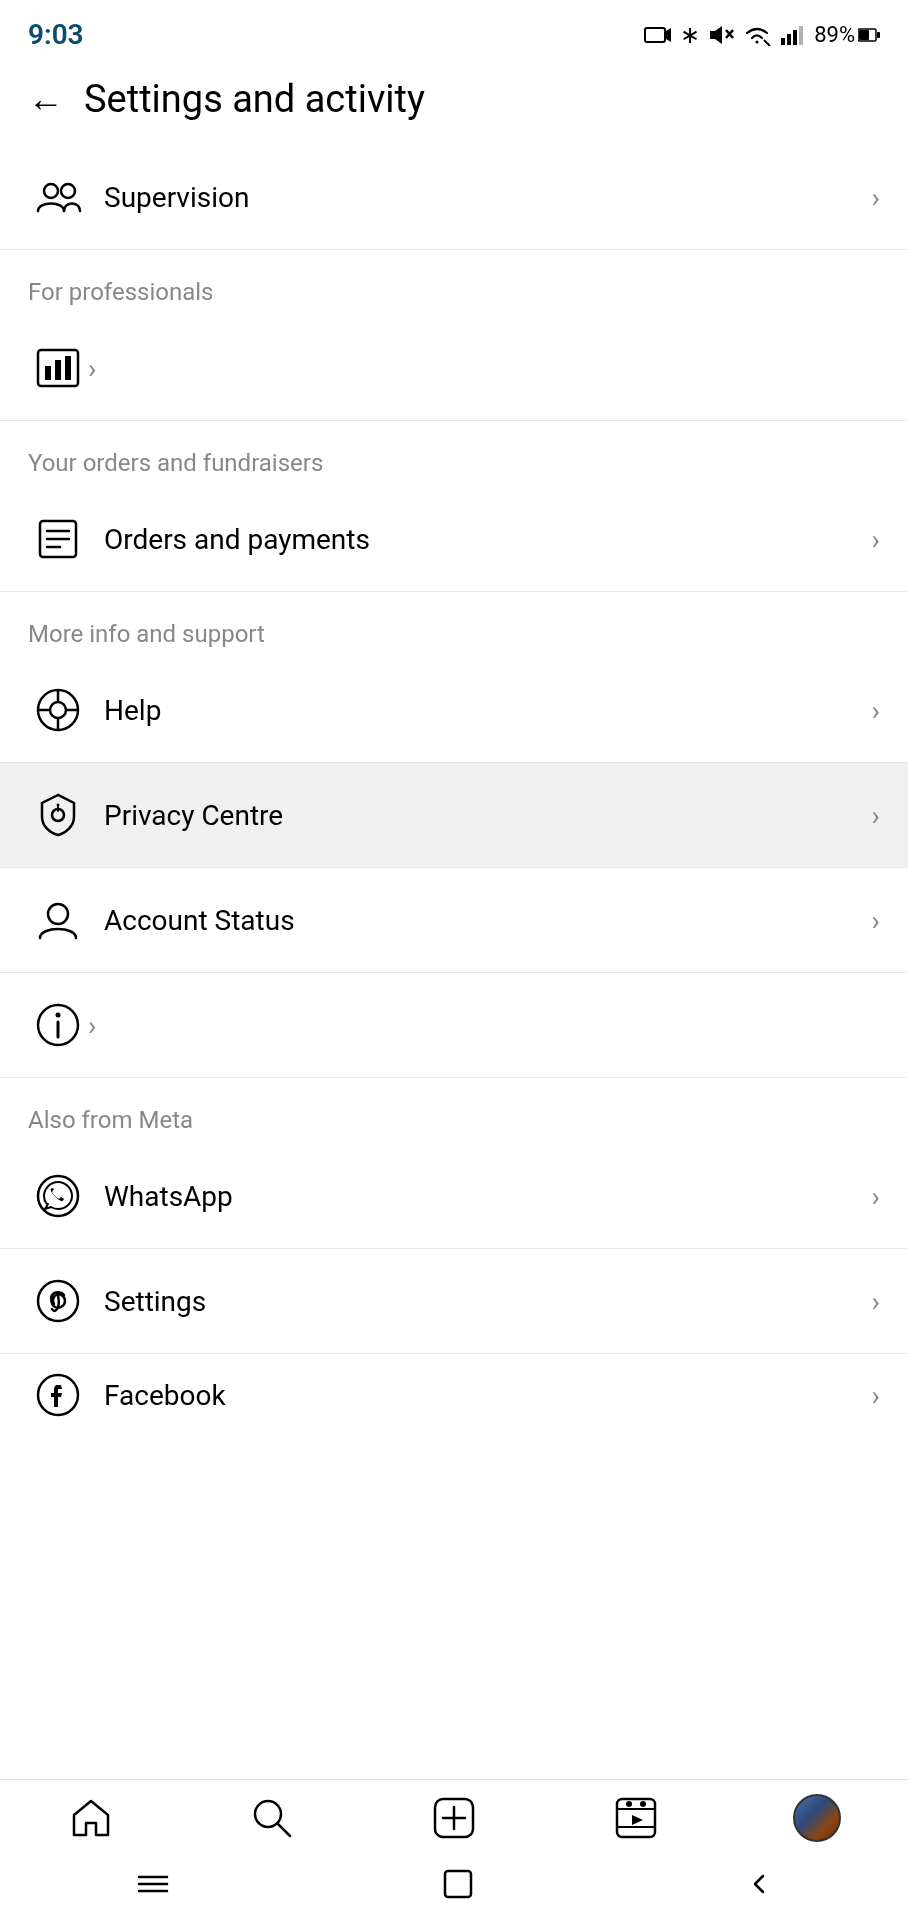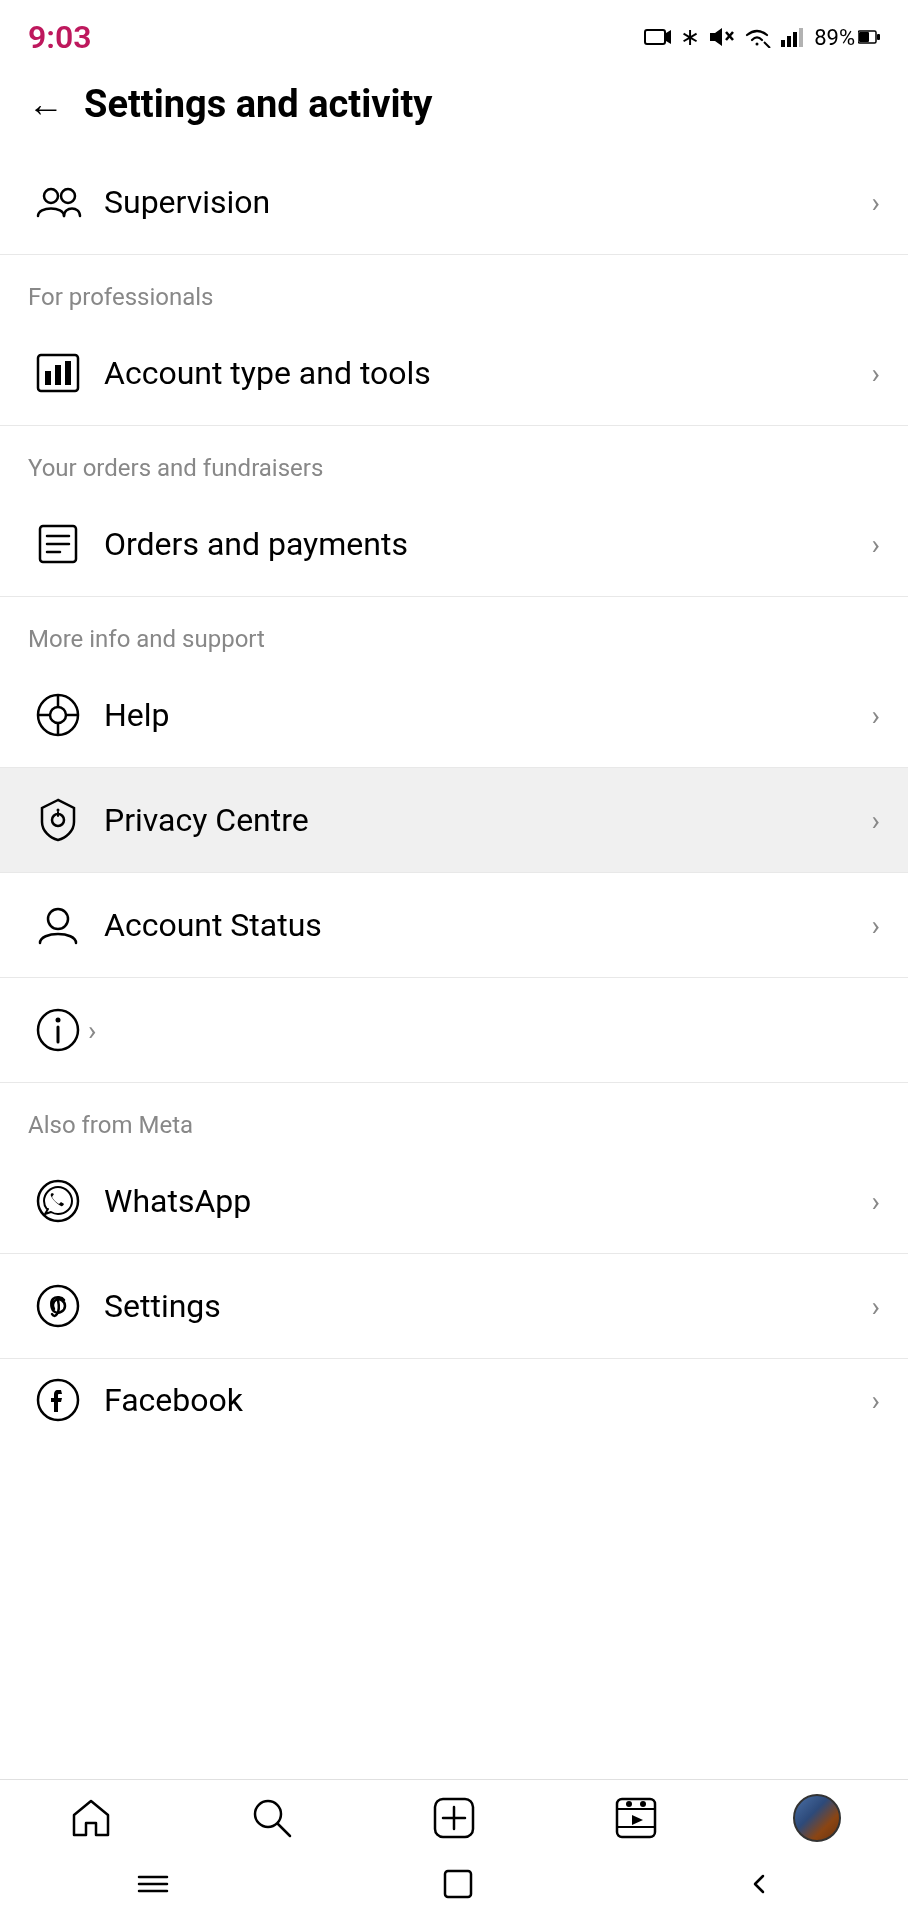--- a/index.html
+++ b/index.html
@@ -15,23 +15,23 @@
 
     
     .status-bar {
       display: flex;
       justify-content: space-between;
       align-items: center;
       padding: 18px 28px 10px 28px;
       background: #ffffff;
     }
     .status-time {
-      font-size: 32px;
+      font-size: 28px;
       font-weight: 600;
-      color: #be185d;
+      color: #0c4a6e;
     }
     .status-icons {
       display: flex;
       align-items: center;
       gap: 8px;
       font-size: 22px;
       color: #000;
     }
     .status-icons span { display: flex; align-items: center; }
 
@@ -44,21 +44,21 @@
       gap: 20px;
     }
     .back-arrow {
       font-size: 36px;
       color: #000;
       cursor: pointer;
       line-height: 1;
     }
     .header-title {
       font-size: 38px;
-      font-weight: 700;
+      font-weight: 400;
       color: #000;
     }
 
     
     .menu-item {
       display: flex;
       align-items: center;
       padding: 22px 28px;
       background: #ffffff;
       border-bottom: 1px solid #e8e8e8;
@@ -76,21 +76,21 @@
       align-items: center;
       justify-content: center;
       flex-shrink: 0;
     }
     .menu-item-icon svg {
       width: 48px;
       height: 48px;
     }
     .menu-item-label {
       flex: 1;
-      font-size: 32px;
+      font-size: 28px;
       color: #000;
       margin-left: 16px;
       font-weight: 400;
     }
     .menu-item-chevron {
       font-size: 28px;
       color: #888;
     }
 
     
@@ -223,21 +223,20 @@
 </div>
 <div class="menu-item">
   <div class="menu-item-icon">
     <svg viewBox="0 0 48 48" fill="none">
       <rect x="4" y="6" width="40" height="36" rx="3" stroke="#000" stroke-width="2.5" fill="none"></rect>
       <rect x="11" y="22" width="6" height="14" fill="#000"></rect>
       <rect x="21" y="16" width="6" height="20" fill="#000"></rect>
       <rect x="31" y="12" width="6" height="24" fill="#000"></rect>
     </svg>
   </div>
-  <span class="menu-item-label">Account type and tools</span>
   <span class="menu-item-chevron">›</span>
 </div>
 
 <div class="section-header">
   <span class="section-header-text">Your orders and fundraisers</span>
 </div>
 <div class="menu-item">
   <div class="menu-item-icon">
     <svg viewBox="0 0 48 48" fill="none">
       <rect x="6" y="6" width="36" height="36" rx="3" stroke="#000" stroke-width="2.5" fill="none"></rect>

